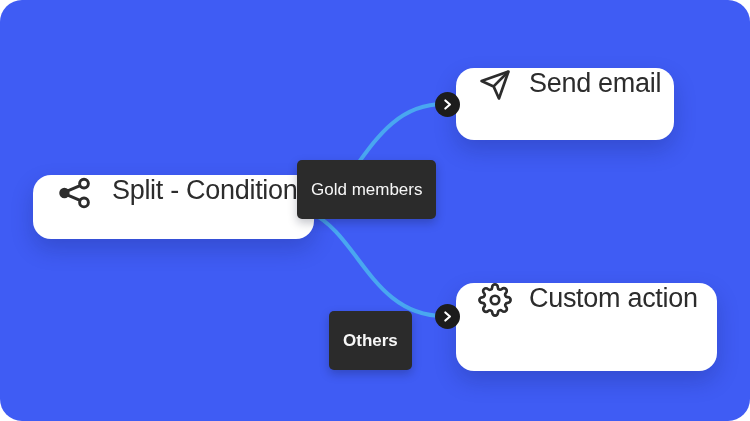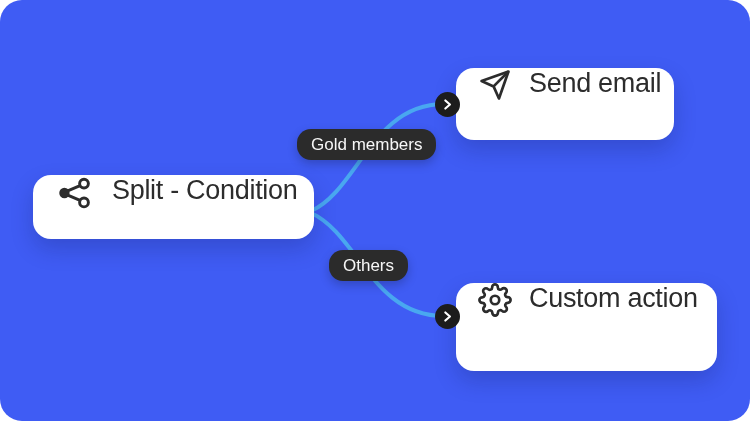--- a/index.html
+++ b/index.html
@@ -21,25 +21,25 @@
   .card{position:absolute;display:flex;align-items:flex-start;gap:17px;
     background:var(--card-bg);border-radius:18px;z-index:2;cursor:pointer;
     box-shadow:0 10px 22px rgba(15,25,80,.22);padding:0 18px 0 22px;}
   .card .label{font-size:27px;letter-spacing:-0.3px;color:var(--text-color);
     white-space:nowrap;}
   .card .icon{display:flex;align-items:center;justify-content:center;flex:0 0 auto;}
   .card.split{left:33px;top:175px;width:281px;height:64px;}
   .card.send{left:456px;top:68px;width:218px;height:72px;}
   .card.custom{left:456px;top:283px;width:261px;height:88px;}
   .pill{position:absolute;z-index:3;background:var(--pill-bg);
-    color:var(--pill-text);font-size:17px;line-height:21px;padding:5px 14px;
-    border-radius:14px;white-space:nowrap;cursor:pointer;
-    box-shadow:0 4px 10px rgba(10,15,40,.25);}
+    color:var(--pill-text);font-size:17px;line-height:21px;padding:19px 14px;
+    border-radius:5px;white-space:nowrap;cursor:pointer;
+    box-shadow:0 4px 10px rgba(10,15,40,.25);margin-top:31px;}
   .pill.gold{left:297px;top:129px;}
-  .pill.others{left:329px;top:250px;}
+  .pill.others{left:329px;top:280px;font-weight:bold;}
   .port{position:absolute;z-index:4;width:25px;height:25px;border-radius:50%;
     background:var(--port-bg);display:flex;align-items:center;
     justify-content:center;cursor:pointer;}
   .port.top{left:435px;top:92px;}
   .port.bottom{left:435px;top:304px;}
   svg{display:block;}
 </style>
 </head>
 <body>
 

